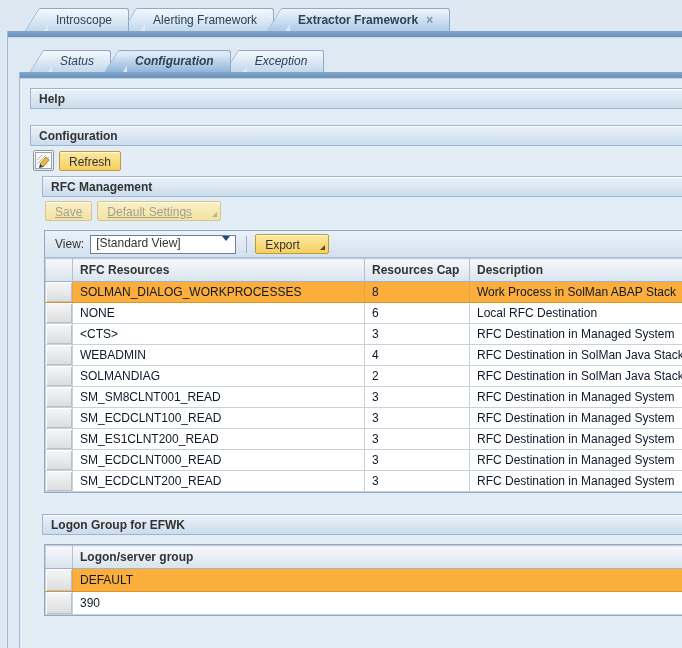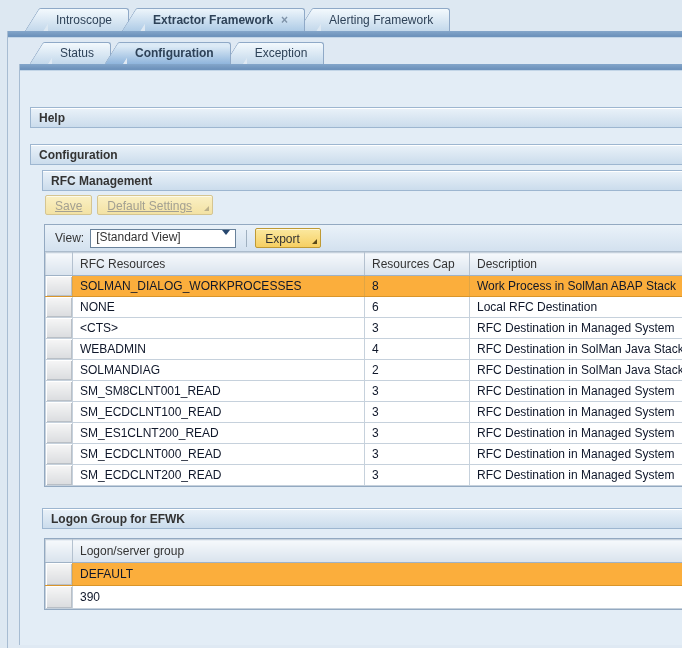--- a/index.html
+++ b/index.html
@@ -2,75 +2,75 @@
 <html><head>
 <meta charset="utf-8">
 <style>
   html,body{margin:0;padding:0;}
   body{width:682px;height:648px;overflow:hidden;font-family:"Liberation Sans",sans-serif;font-size:12px;color:#333;}
   #viewport{position:relative;width:682px;height:648px;overflow:hidden;background:#DDE8F2;}
 
   
   .tabs-row{display:flex;align-items:flex-end;position:relative;z-index:3;}
   .tabs1-row{padding:8px 0 0 32px;height:23px;}
-  .tabs2-row{padding:4px 0 0 28px;height:22px;}
+  .tabs2-row{padding:12px 0 0 28px;height:22px;font-style:italic;}
   .tab{position:relative;height:22px;line-height:22px;padding:0 16px 0 8px;margin-left:16px;
        background:linear-gradient(180deg,#F3F9FD 0%,#C3D8EB 100%);
        border-top:1px solid #8FA9C7;border-right:1px solid #8FA9C7;border-top-right-radius:3px;
        color:#2E4258;white-space:nowrap;cursor:default;}
   .tab::before{content:"";position:absolute;left:-9px;top:-1px;bottom:0;width:18px;
        background:inherit;border-top:1px solid #8FA9C7;border-left:1px solid #8FA9C7;
        border-top-left-radius:2px;transform:skewX(-32deg);transform-origin:100% 0;z-index:-1;}
   .tab.active{background:linear-gradient(180deg,#EDF5FB 0%,#AECBE6 100%);font-weight:bold;z-index:4;}
   .tab.sub{height:21px;line-height:21px;}
   .tab.sub.active{background:linear-gradient(180deg,#DCEAF6 15%,#8FB5DC 100%);}
   .close-x{display:inline-block;margin-left:8px;color:#7E92A8;font-weight:bold;font-size:12px;cursor:pointer;}
 
   .strip{height:6px;background:linear-gradient(180deg,#84A6CA 0%,#6E93BC 80%);border-bottom:1px solid #C2D5E7;}
 
   
   .panel1{margin-left:7px;height:617px;background:#DFE9F3;border-left:1px solid #A7BCD2;overflow:hidden;}
   .panel2{margin-left:11px;height:581px;background:#E3EDF6;border-left:1px solid #A7BCD2;overflow:hidden;}
-  .content{padding:9px 0 0 10px;margin-top:27px;}
+  .content{padding:9px 0 0 10px;}
 
   
   .tray-header{height:21px;line-height:21px;padding:0 8px;font-weight:bold;color:#333;
        background:linear-gradient(180deg,#EAF2F9 0%,#CBDCEC 100%);
        border:1px solid #9DB6D0;box-shadow:inset 0 1px 0 #FFFFFF;width:712px;box-sizing:border-box;}
   .nested{margin-left:12px;}
   .nested .tray-header{width:700px;}
 
   
   .btn-row{display:flex;align-items:center;gap:5px;padding:4px 0 0 3px;}
   .btn{display:inline-block;height:20px;line-height:18px;box-sizing:border-box;padding:1px 9px;
        color:#333;background:linear-gradient(180deg,#FBE9A0 0%,#F6CF62 100%);
        border:1px solid #BF9A35;border-radius:2px;box-shadow:inset 0 1px 0 rgba(255,255,255,.65);
        cursor:pointer;white-space:nowrap;}
-  .btn.menu{padding-right:20px;position:relative;}
+  .btn.menu{padding-right:28px;position:relative;}
   .btn.menu .menu-arrow{position:absolute;right:3px;bottom:3px;width:0;height:0;
        border-left:5px solid transparent;border-bottom:5px solid #5A4A1A;}
   .btn.disabled{background:linear-gradient(180deg,#FAF0C4 0%,#F3E2A4 100%);border-color:#D5C591;color:#A3A092;text-decoration:underline;}
   .btn.disabled .menu-arrow{border-bottom-color:#BBB08A;}
 
   .icon-btn{width:21px;height:21px;box-sizing:border-box;border:1px solid #8A97A5;border-radius:2px;
        background:linear-gradient(180deg,#FDFDFB 0%,#E6E8EA 100%);display:flex;align-items:center;justify-content:center;cursor:pointer;}
 
   
   .table-box{margin:9px 0 0 2px;width:742px;background:#FFFFFF;border:1px solid #93A9C1;box-sizing:border-box;}
   .view-toolbar{display:flex;align-items:center;height:26px;padding:0 6px;
        background:linear-gradient(180deg,#EAF2F9 0%,#D3E1EF 100%);border-bottom:1px solid #ACBCCC;}
   .view-label{margin:0 6px 0 4px;color:#333;text-align:right;}
   .dropdown{width:146px;height:19px;box-sizing:border-box;background:#FFF;border:1px solid #69829B;
        display:flex;padding:0 5px;cursor:pointer;}
   .chevron{margin-left:auto;width:0;height:0;border-left:4px solid transparent;border-right:4px solid transparent;border-top:5px solid #27476E;}
   .vsep{width:1px;height:17px;background:#9FB0C0;margin:0 8px 0 10px;}
 
   table{border-collapse:collapse;table-layout:fixed;width:740px;}
   th,td{border:1px solid #C6D1DC;padding:0 7px;overflow:hidden;white-space:nowrap;text-align:left;}
-  th{height:22px;font-weight:normal;color:#333;
+  th{height:22px;font-weight:bold;color:#333;
      background:linear-gradient(180deg,#F6F9FC 0%,#D9E3ED 100%);
      border-bottom:1px solid #9FB2C6;border-right-color:#B4C1CF;}
   td{height:20px;color:#0f172a;background:#FFFFFF;}
   .logon-table td{height:22px;}
   td.sel,th.sel{padding:0;background:linear-gradient(180deg,#F6F6F6 0%,#D9DBDE 100%);
      box-shadow:inset 1px 1px 0 #FFFFFF, inset -1px -1px 0 #B9BFC6;}
   th.sel{background:linear-gradient(180deg,#F6F9FC 0%,#D9E3ED 100%);box-shadow:none;}
   tr.selected td{background:#FBAE3C;border-top-color:#E29E2E;border-bottom-color:#D9952A;border-right-color:#E0A544;}
   tr.selected td.sel{background:linear-gradient(180deg,#F6F6F6 0%,#D9DBDE 100%);}
 
@@ -84,25 +84,25 @@
 </style>
 </head>
 <body>
 
 <div id="viewport">
 
   <div class="tabs-row tabs1-row">
     <div class="tab">
       <span>Introscope</span>
     </div>
+    <div class="tab">
+      <span>Alerting Framework</span>
+    </div>
     <div class="tab active">
       <span>Extractor Framework</span><span class="close-x">×</span>
-    </div>
-    <div class="tab">
-      <span>Alerting Framework</span>
     </div>
   </div>
 
   <div class="panel1">
     <div class="strip"></div>
 
     <div class="tabs-row tabs2-row">
       <div class="tab sub">
         <span>Status</span>
       </div>
@@ -118,20 +118,33 @@
       <div class="strip"></div>
       <div class="content">
 
         <div class="tray-header">
           <span>Help</span>
         </div>
         <div class="gap16"></div>
 
         <div class="tray-header">
           <span>Configuration</span>
+        </div>
+        <div class="btn-row">
+          <span class="icon-btn">
+            <svg width="17" height="17" viewBox="0 0 17 17">
+              <rect x="0.5" y="0.5" width="16" height="16" fill="#FAFAF6" stroke="#9AA4AE"></rect>
+              <line x1="2" y1="12" x2="11" y2="3" stroke="#AEB6BE" stroke-width="1"></line>
+              <line x1="2" y1="8" x2="7" y2="3" stroke="#AEB6BE" stroke-width="1"></line>
+              <line x1="5" y1="14" x2="14" y2="5" stroke="#AEB6BE" stroke-width="1"></line>
+              <path d="M5,12 L11,5 L14,8 L8,15 Z" fill="#E8B84B" stroke="#8A6A20" stroke-width="0.8"></path>
+              <path d="M5,12 L8,15 L4,16 Z" fill="#3A3A3A"></path>
+            </svg>
+          </span>
+          <span class="btn">Refresh</span>
         </div>
         <div class="gap5"></div>
 
         <div class="nested">
           <div class="tray-header">
             <span>RFC Management</span>
           </div>
           <div class="btn-row">
             <span class="btn disabled">Save</span>
             <span class="btn disabled menu"><span>Default Settings</span><span class="menu-arrow"></span></span>

